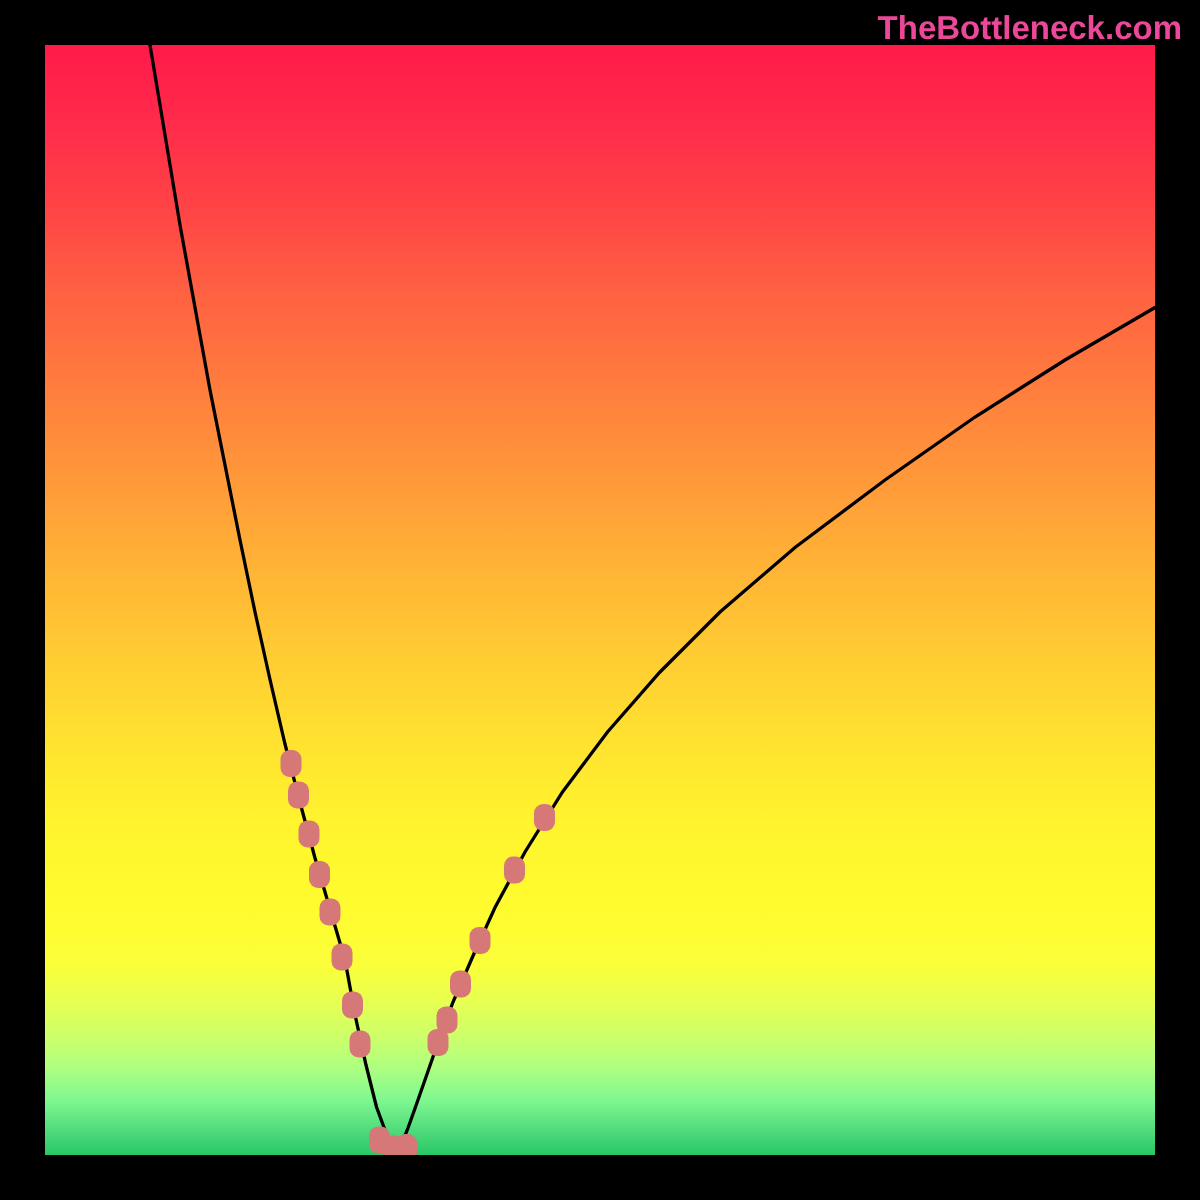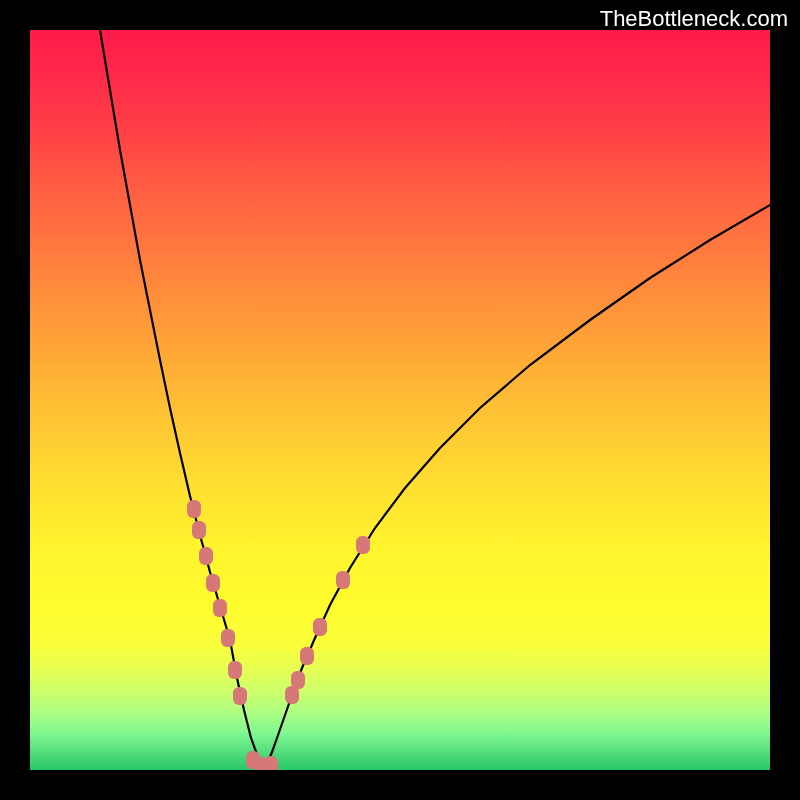--- a/index.html
+++ b/index.html
@@ -11,24 +11,24 @@
       width: 800px;
       height: 800px;
       background: #000;
       position: relative;
       overflow: hidden;
     }
     .watermark {
       position: absolute;
       top: 6px;
       right: 12px;
-      color: #ffffff;
+      color: #ec4899;
       font-family: Arial, sans-serif;
       font-size: 22px;
-      font-weight: 400;
+      font-weight: 700;
       z-index: 10;
     }
     .plot-area {
       position: absolute;
       top: 30px;
       left: 30px;
       width: 740px;
       height: 740px;
       background: linear-gradient(to bottom,
         #ff1a4a 0%,

